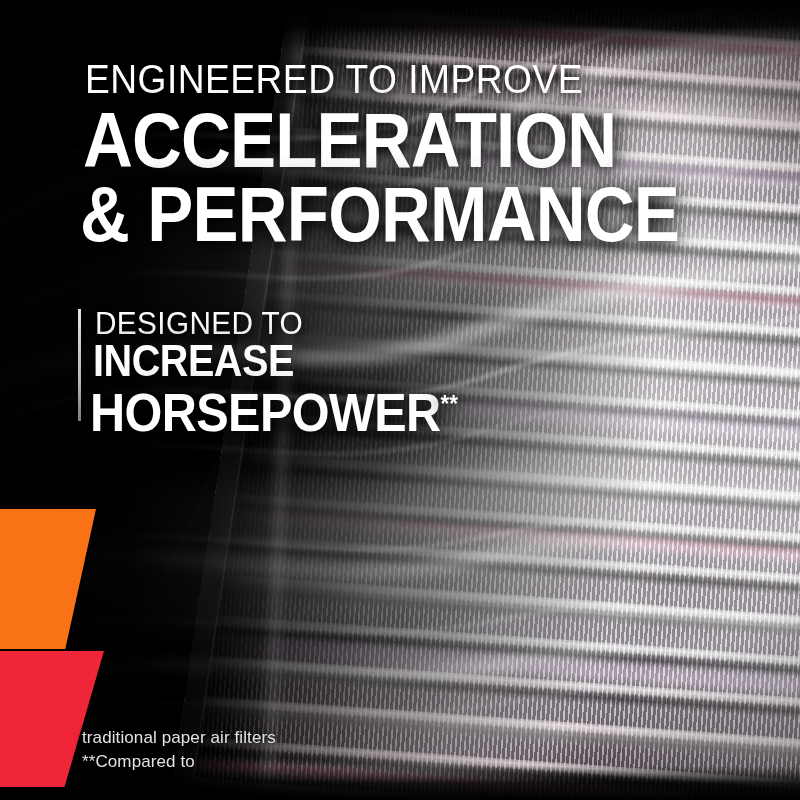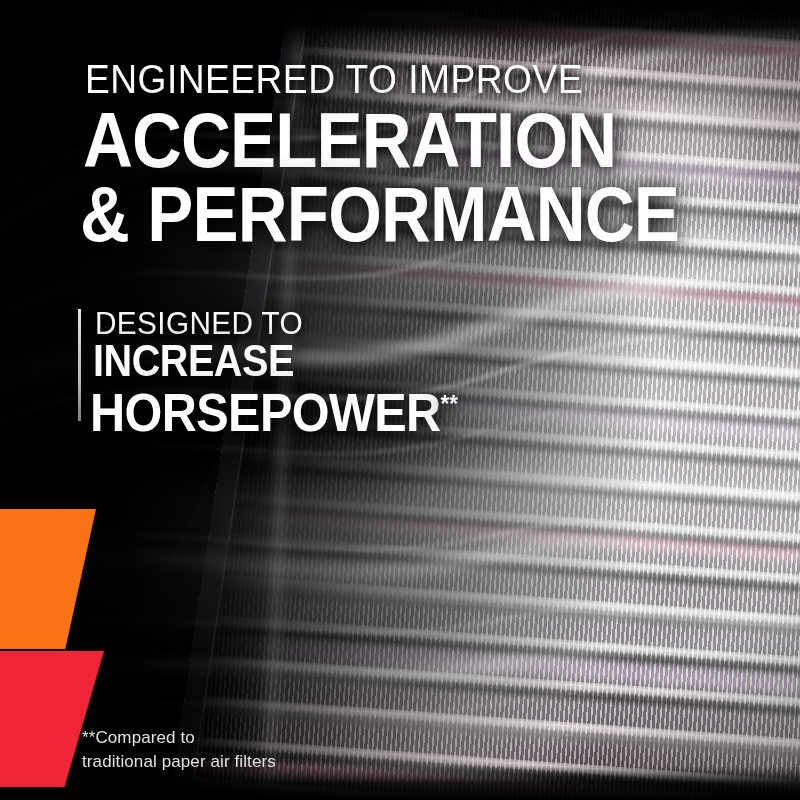--- a/index.html
+++ b/index.html
@@ -391,18 +391,18 @@
 
     <div id="rule"></div>
 
     <div class="kicker" id="line-designed">DESIGNED TO</div>
 
     <div class="mega" id="line-increase">INCREASE</div>
 
     <div class="mega" id="line-horsepower"><span>HORSEPOWER</span><span class="asterisk">**</span></div>
 
     <div id="footnote">
+      <span class="fn-line">traditional paper air filters</span>
       <span class="fn-line">**Compared to</span>
-      <span class="fn-line">traditional paper air filters</span>
     </div>
 
   </div>
 </div>
 
 </body></html>

